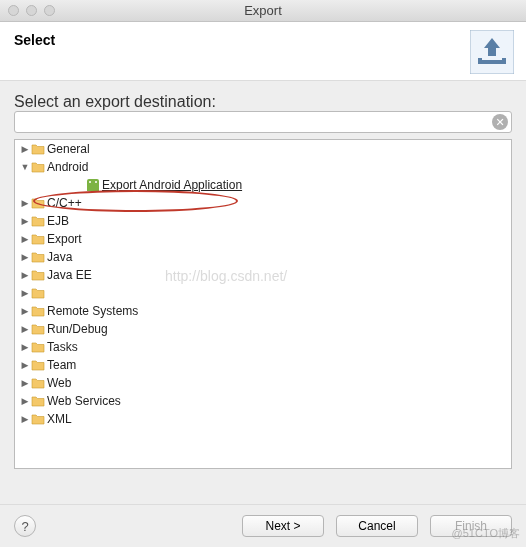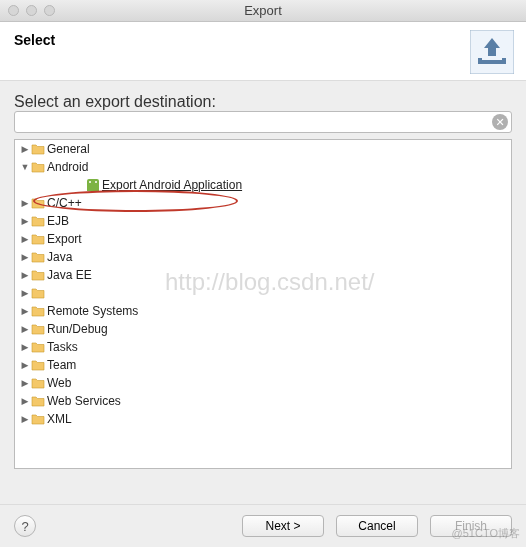--- a/index.html
+++ b/index.html
@@ -107,21 +107,21 @@
       margin-right: 4px; vertical-align: -1px;
     }
     .highlight-ellipse {
       position: absolute;
       border: 2px solid #c0392b;
       border-radius: 50%;
       pointer-events: none;
     }
     .watermark {
       position: absolute;
-      font-size: 24px;
+      font-size: 14px;
       color: rgba(150,150,150,0.35);
       pointer-events: none;
     }
     .footer {
       padding: 10px 14px;
       display: flex;
       align-items: center;
       justify-content: space-between;
       border-top: 1px solid #dcdcdc;
       position: absolute;

